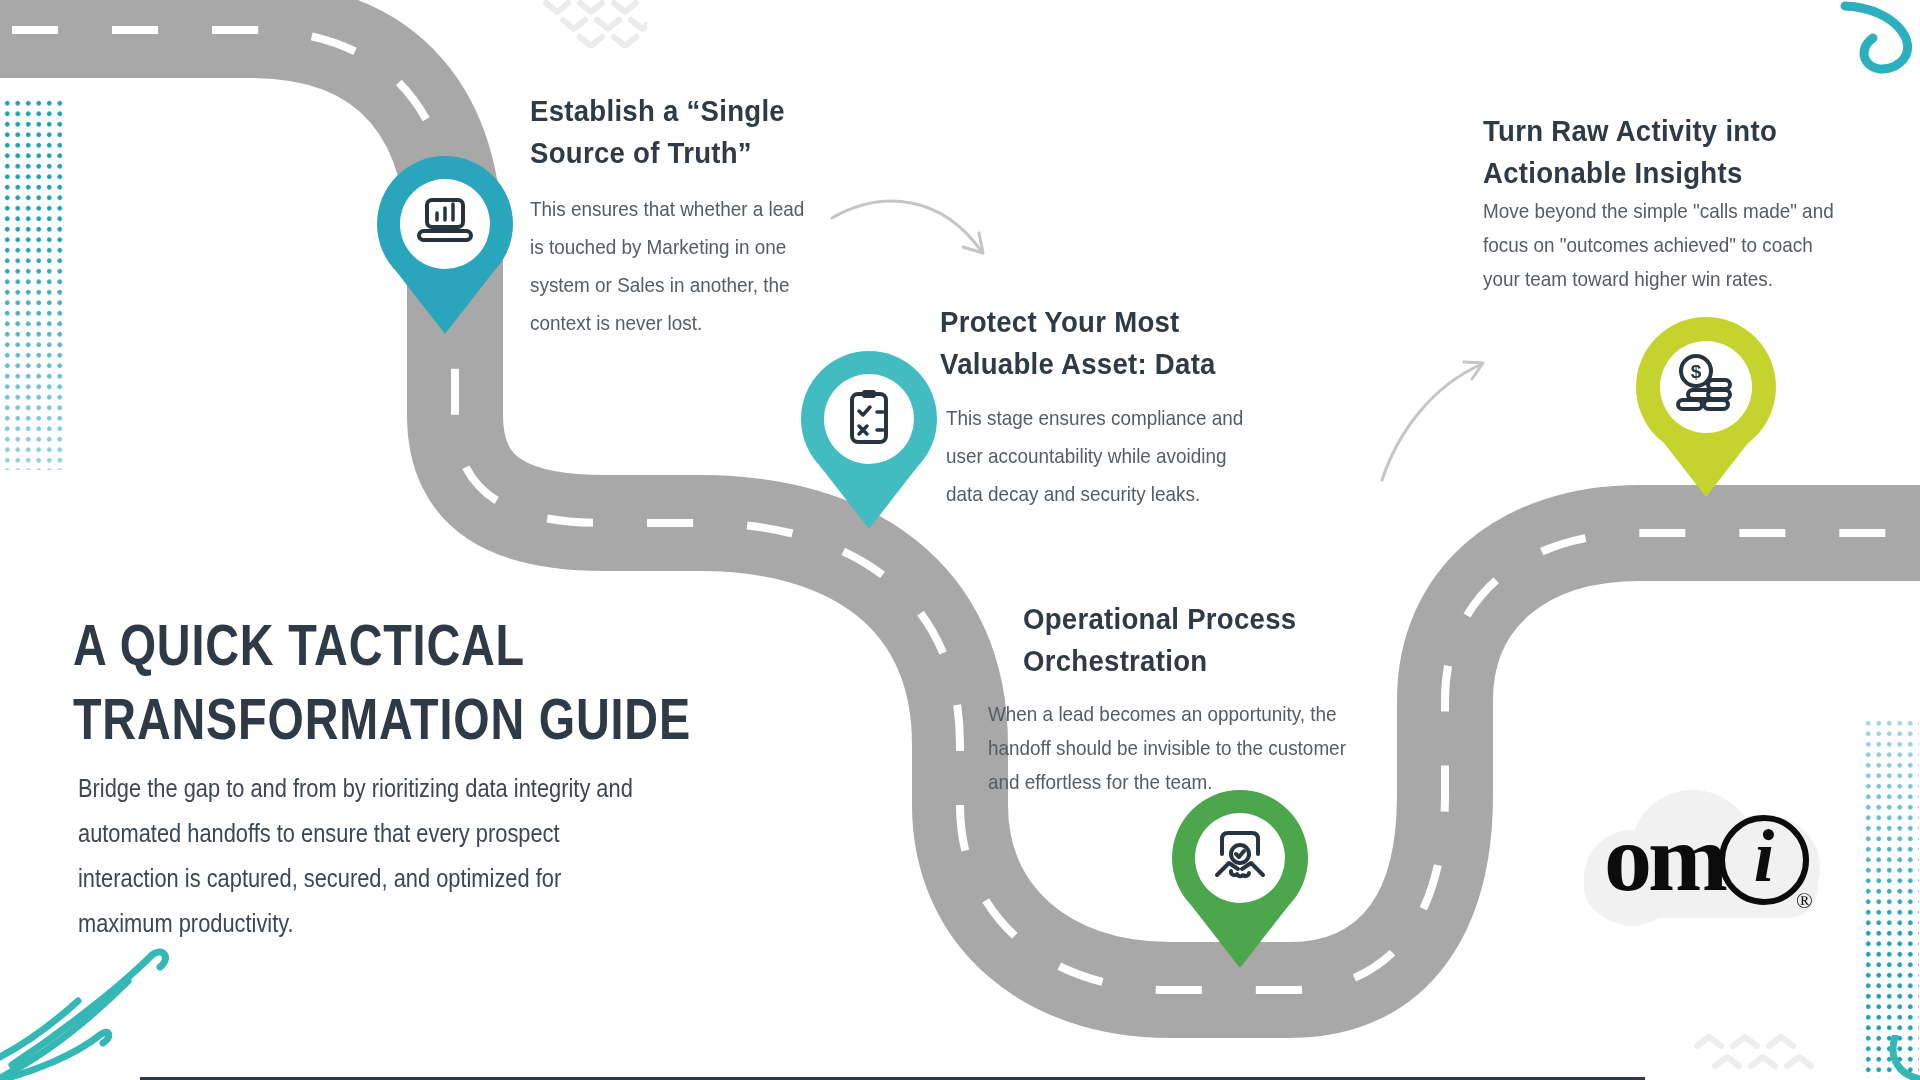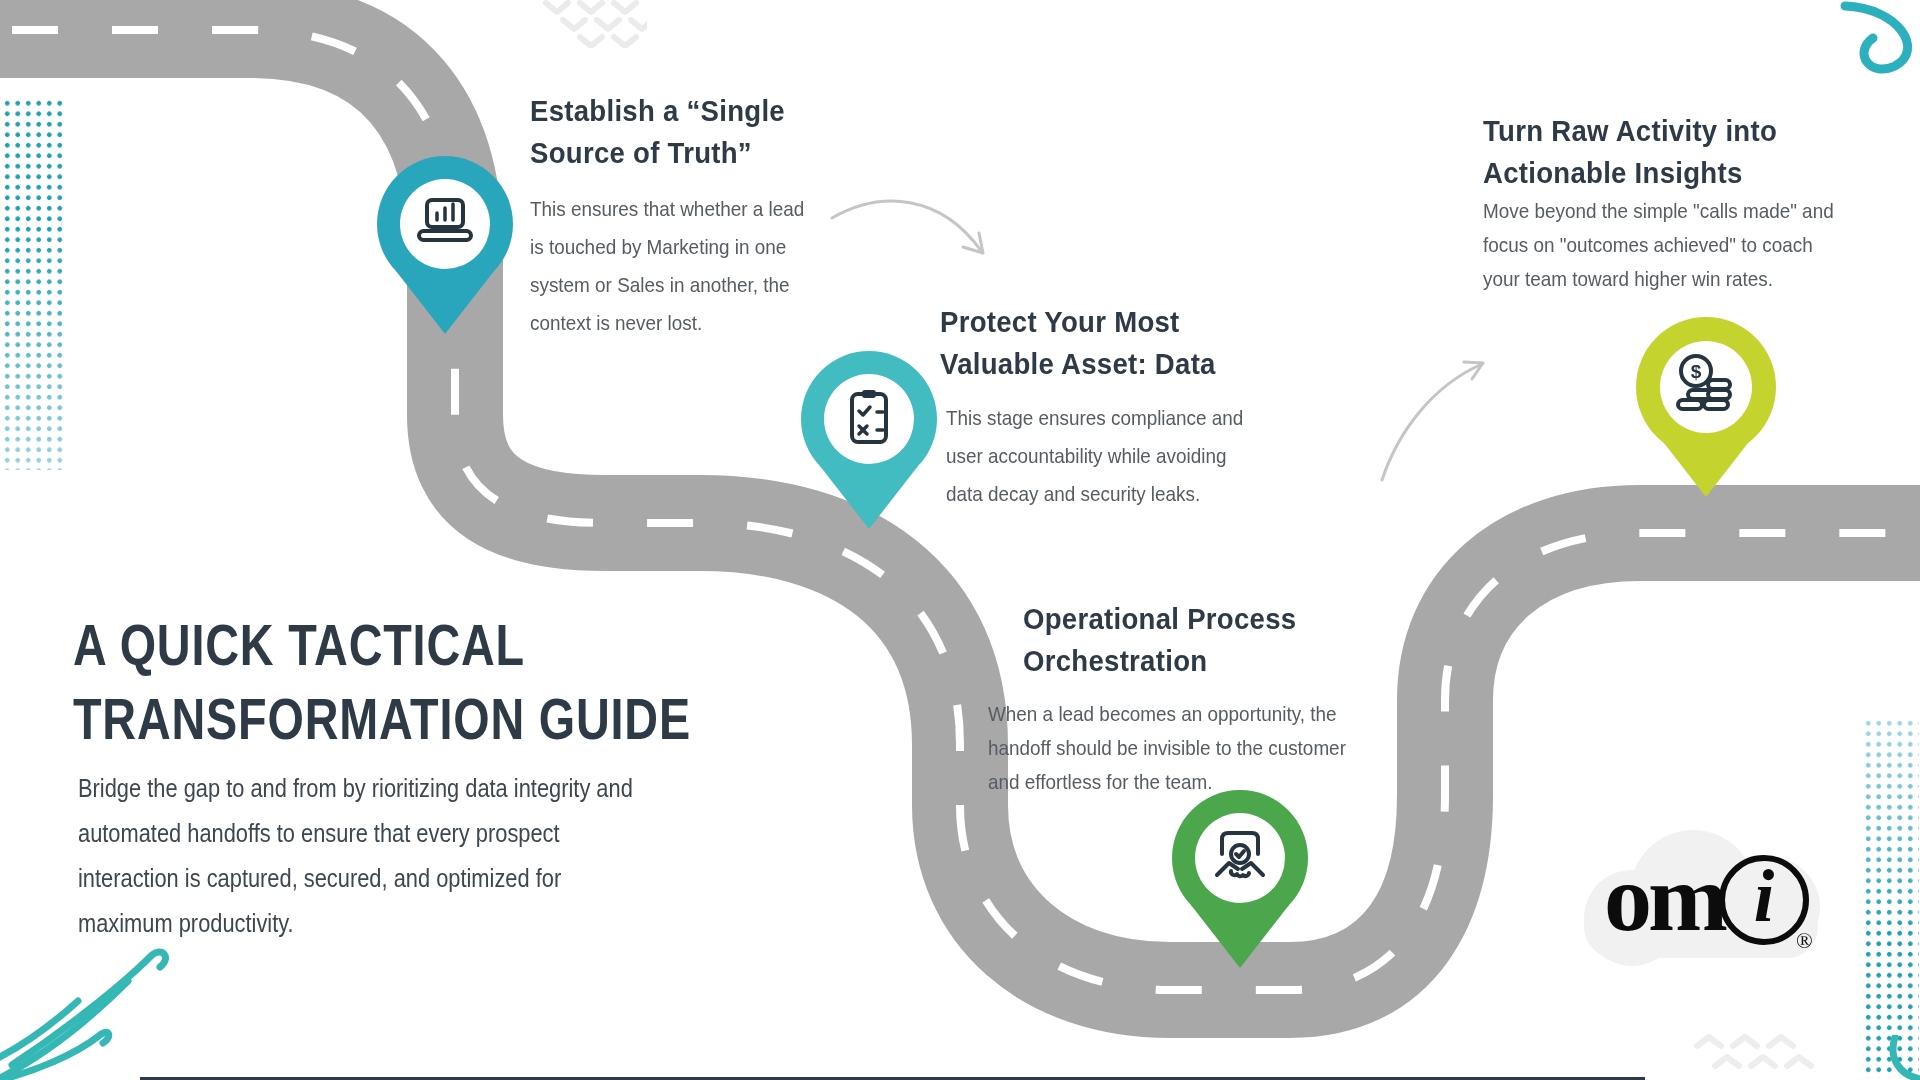--- a/index.html
+++ b/index.html
@@ -206,21 +206,21 @@
   <div>A QUICK TACTICAL</div>
   <div>TRANSFORMATION GUIDE</div>
 </div>
 <div class="abs intro" style="left:78px;top:766px;">
   <div>Bridge the gap to and from by rioritizing data integrity and</div>
   <div>automated handoffs to ensure that every prospect</div>
   <div>interaction is captured, secured, and optimized for</div>
   <div>maximum productivity.</div>
 </div>
 
-<div class="abs" style="left:1578px;top:824px;width:248px;height:145px;z-index:4;text-align:right;">
+<div class="abs" style="left:1578px;top:784px;width:248px;height:145px;z-index:4;text-align:right;">
   <div class="cloud-part" style="left:6px;top:46px;width:96px;height:96px;"></div>
   <div class="cloud-part" style="left:52px;top:6px;width:126px;height:126px;"></div>
   <div class="cloud-part" style="left:142px;top:33px;width:100px;height:100px;"></div>
   <div class="cloud-part" style="left:6px;top:72px;width:234px;height:62px;border-radius:31px;"></div>
   <div class="logo-om" style="left:26px;top:26px;">om</div>
   <div class="logo-i-circle" style="left:141px;top:31px;">
     <span class="logo-i">i</span>
   </div>
   <div class="logo-reg" style="left:218px;top:104px;">®</div>
 </div>

